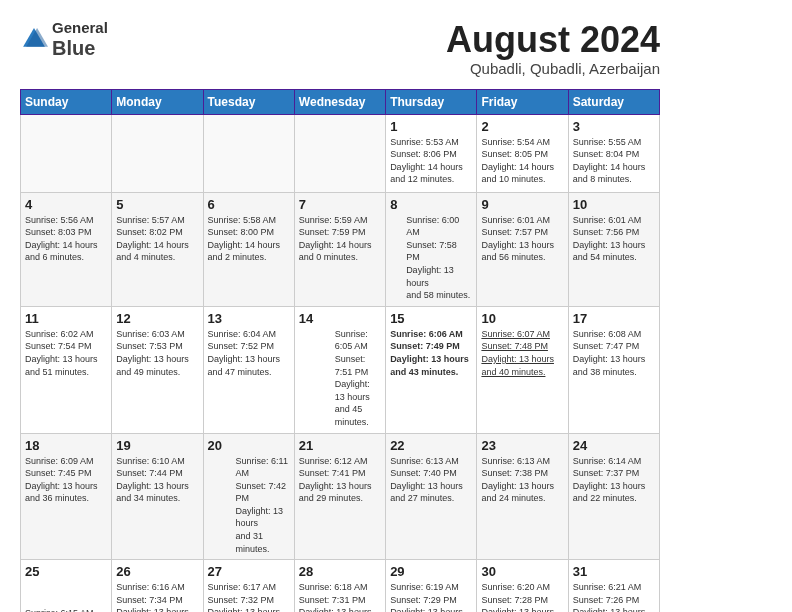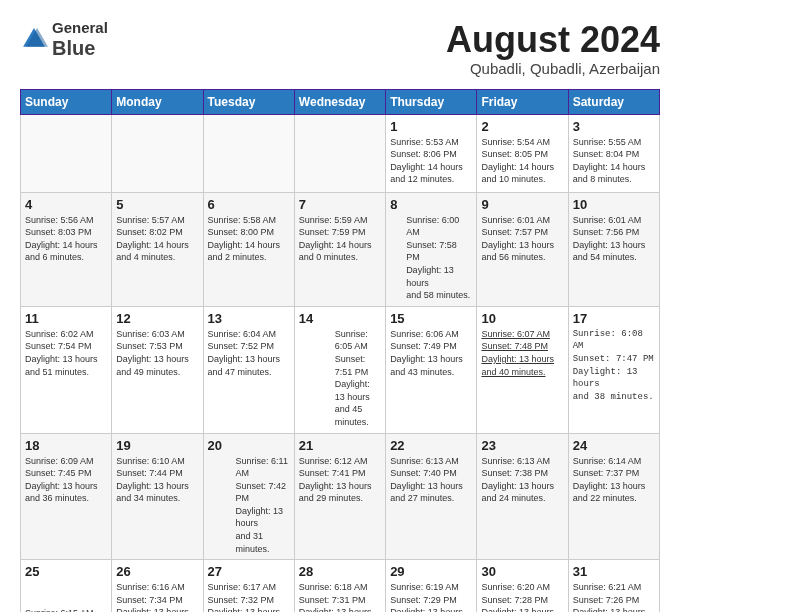--- a/index.html
+++ b/index.html
@@ -234,35 +234,35 @@
           </td>
           <td>
             <span class="day-number">14</span>
             <div class="day-info" style="white-space: pre-line; margin-left: 36px;">Sunrise: 6:05 AM
 Sunset: 7:51 PM
 Daylight: 13 hours
 and 45 minutes.</div>
           </td>
           <td>
             <span class="day-number">15</span>
-            <div class="day-info" style="white-space: pre-line;">Sunrise: 6:06 AM
+            <div class="day-info" style="white-space: pre-line; font-weight: bold;">Sunrise: 6:06 AM
 Sunset: 7:49 PM
 Daylight: 13 hours
 and 43 minutes.</div>
           </td>
           <td>
             <span class="day-number">10</span>
             <div class="day-info" style="white-space: pre-line; text-decoration: underline;">Sunrise: 6:07 AM
 Sunset: 7:48 PM
 Daylight: 13 hours
 and 40 minutes.</div>
           </td>
           <td>
             <span class="day-number">17</span>
-            <div class="day-info" style="white-space: pre-line; font-family: Liberation Mono, monospace;">Sunrise: 6:08 AM
+            <div class="day-info" style="white-space: pre-line;">Sunrise: 6:08 AM
 Sunset: 7:47 PM
 Daylight: 13 hours
 and 38 minutes.</div>
           </td>
         </tr>
         <tr>
           <td>
             <span class="day-number">18</span>
             <div class="day-info" style="white-space: pre-line;">Sunrise: 6:09 AM
 Sunset: 7:45 PM

